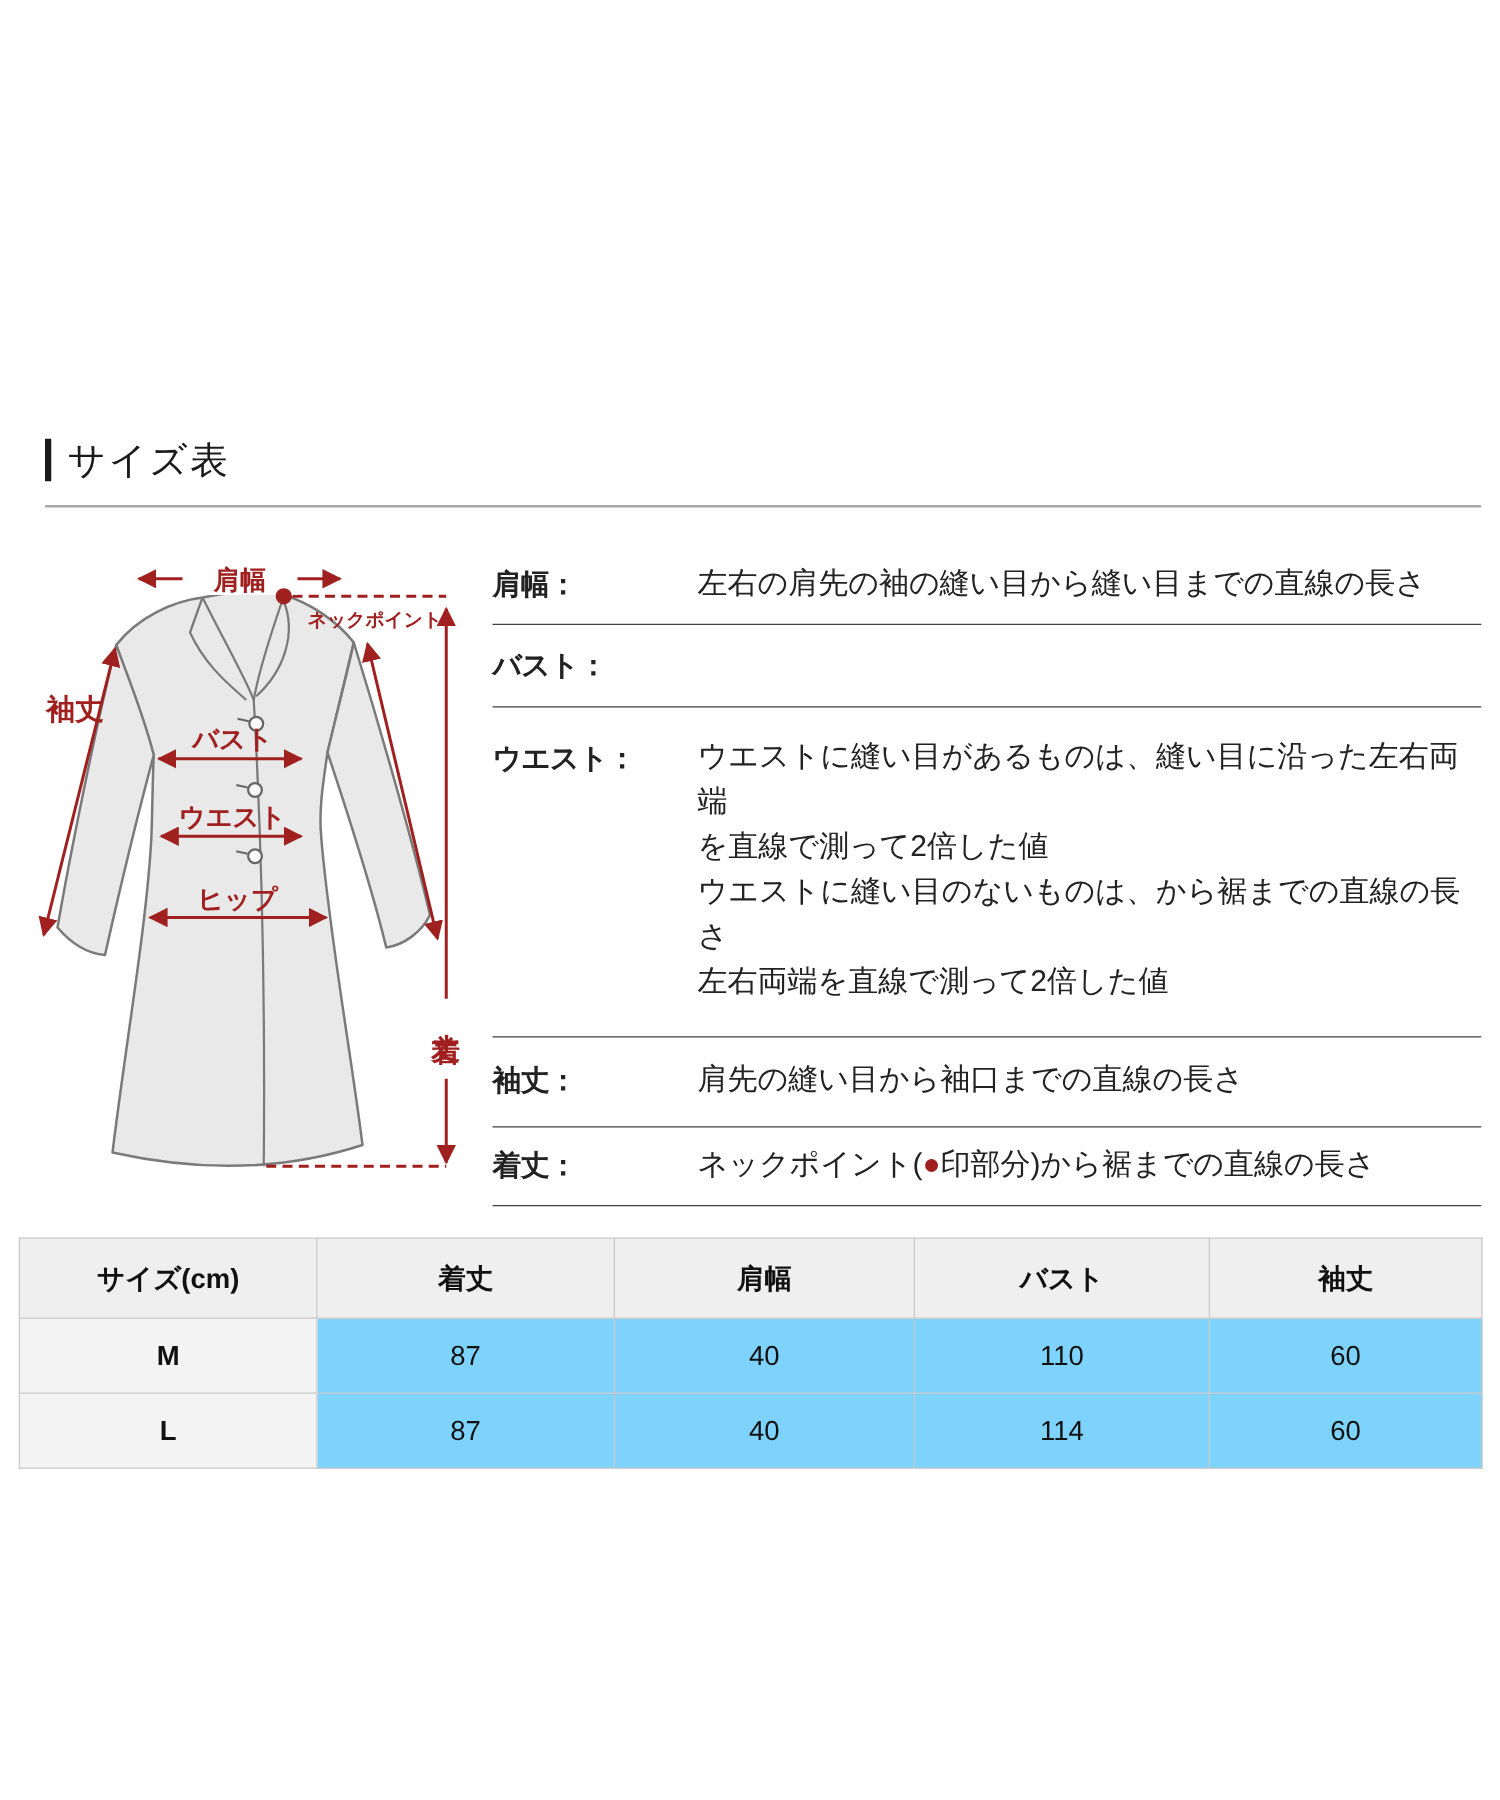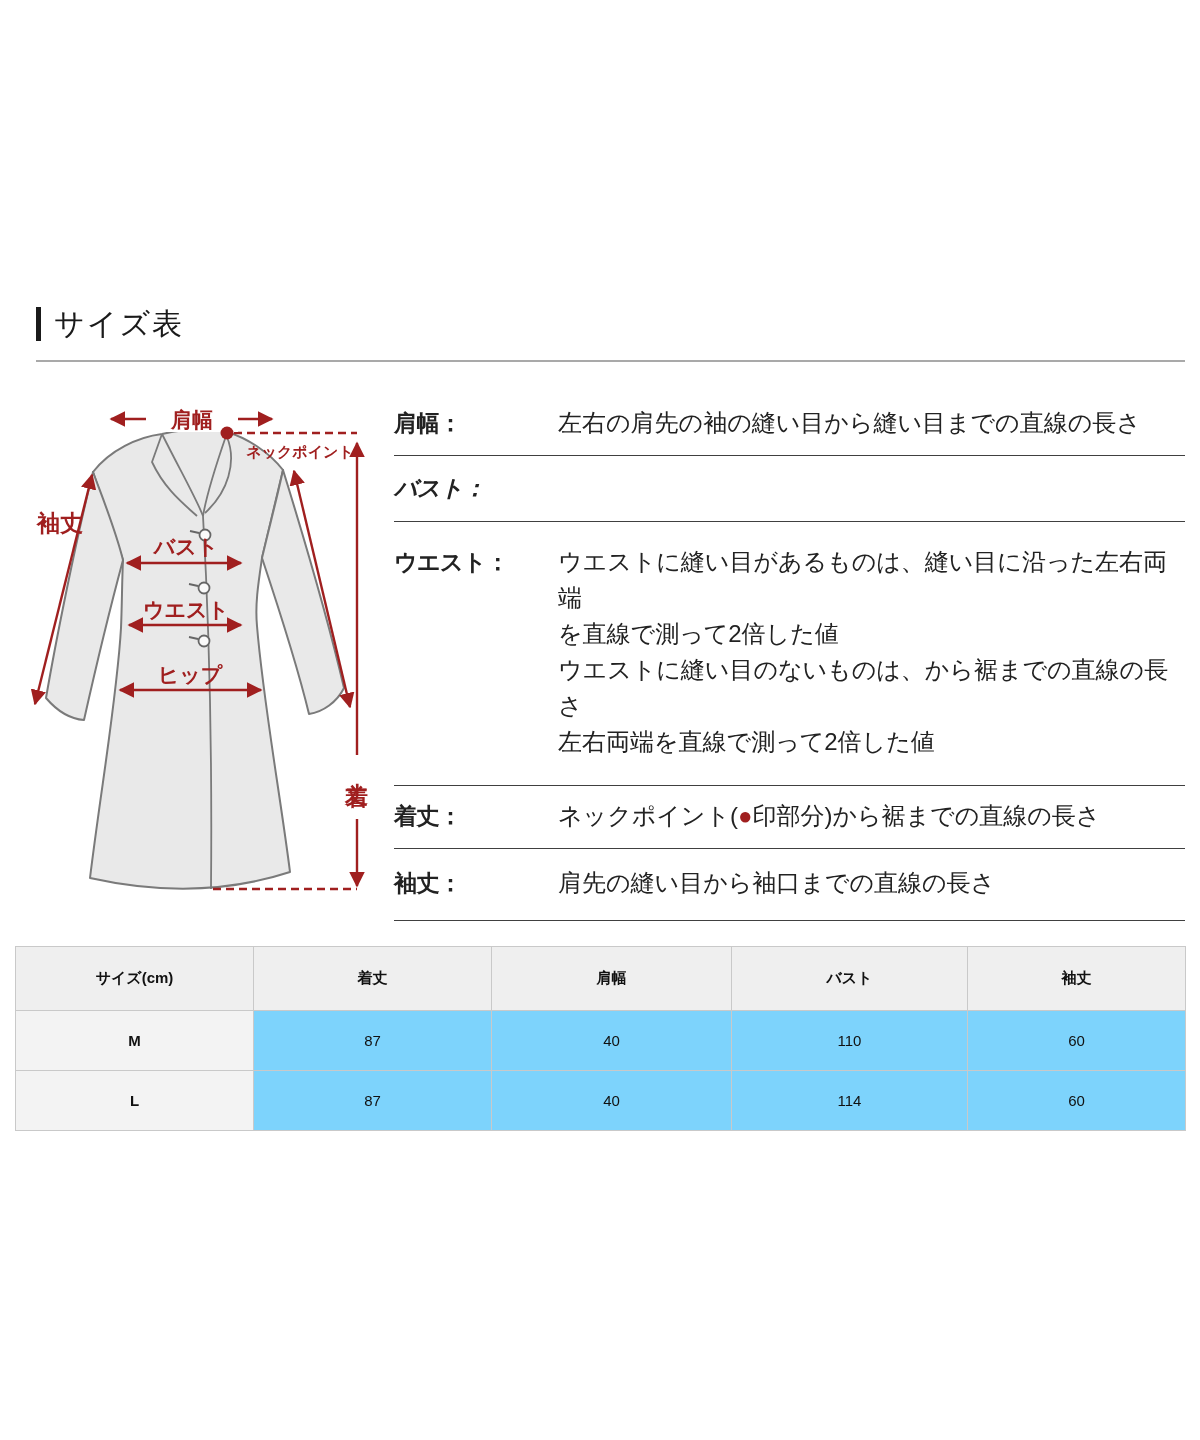--- a/index.html
+++ b/index.html
@@ -1,41 +1,41 @@
 <!DOCTYPE html>
 <html><head>
 <meta charset="utf-8">
 <style>
   html,body { margin:0; padding:0; }
   body {
     width:1200px; height:1440px; background:#ffffff; overflow:hidden;
     font-family:"Liberation Sans", sans-serif; color:#1a1a1a;
   }
   .spacer-top { height:304px; }
-  .title-row { display:flex; align-items:center; margin-left:36px; height:40px; }
+  .title-row { display:flex; align-items:center; margin-left:36px; height:40px;margin-top:44px; }
   .title-bar { width:5px; height:34px; background:#1a1a1a; margin-right:13px; }
   .title-text { font-size:30px; letter-spacing:2px; color:#1a1a1a; }
   .title-divider { height:2px; background:#a9a9a9; margin:16px 15px 0 36px; }
 
   .content { display:flex; margin-top:33px; }
   .diagram-wrap { flex:0 0 400px; width:400px; }
   .defs { flex:1; margin-left:-6px; margin-right:15px; }
   .def-row { display:flex; border-bottom:1px solid #404040; padding:12px 0 14px; }
   .def-row.r1 { padding:10px 0 14px; }
-  .def-row.r2 { padding:14px 0 15px;font-style:italic; }
+  .def-row.r2 { padding:14px 0 15px; }
   .def-row.tall { padding:22px 0 25px; }
   .def-row.r6 { padding:16px 0 19px; }
   .def-term { flex:0 0 118px; font-weight:bold; font-size:23px; line-height:36px; letter-spacing:-0.5px; color:#222; }
   .def-desc { flex:1; font-size:24px; line-height:36px; white-space:pre-line; color:#222;margin-left:46px; }
   .red-dot { color:#a01f1f; }
 
   .table-wrap { margin:25px 15px 0 15px; }
   table.size-table { width:1170px; border-collapse:collapse; table-layout:fixed; }
   .size-table th, .size-table td {
-    border:1px solid #c9c9c9; text-align:center; font-size:15px; color:#111;
+    border:1px solid #c9c9c9; text-align:center; font-size:22px; color:#111;
   }
   .size-table th { background:#efefef; height:61px; font-weight:bold; }
   .size-table td { background:#7dd3fc; height:57px; }
   .size-table td.size-col { background:#f3f3f3; font-weight:bold; }
 </style>
 </head>
 <body>
 
 <div class="spacer-top"></div>
 
@@ -112,27 +112,27 @@
     <div class="def-row r2">
       <div class="def-term">バスト：</div>
     </div>
     <div class="def-row tall">
       <div class="def-term">ウエスト：</div>
       <div class="def-desc">ウエストに縫い目があるものは、縫い目に沿った左右両端
 を直線で測って2倍した値
 ウエストに縫い目のないものは、から裾までの直線の長さ
 左右両端を直線で測って2倍した値</div>
     </div>
+    <div class="def-row r6">
+      <div class="def-term">袖丈：</div>
+      <div class="def-desc">肩先の縫い目から袖口までの直線の長さ</div>
+    </div>
     <div class="def-row">
       <div class="def-term">着丈：</div>
       <div class="def-desc"><span>ネックポイント(</span><span class="red-dot">●</span><span>印部分)から裾までの直線の長さ</span></div>
-    </div>
-    <div class="def-row r6">
-      <div class="def-term">袖丈：</div>
-      <div class="def-desc">肩先の縫い目から袖口までの直線の長さ</div>
     </div>
   </div>
 </div>
 
 <div class="table-wrap">
   <table class="size-table">
     <colgroup>
       <col style="width:238px">
         <col style="width:238px">
         <col style="width:240px">

